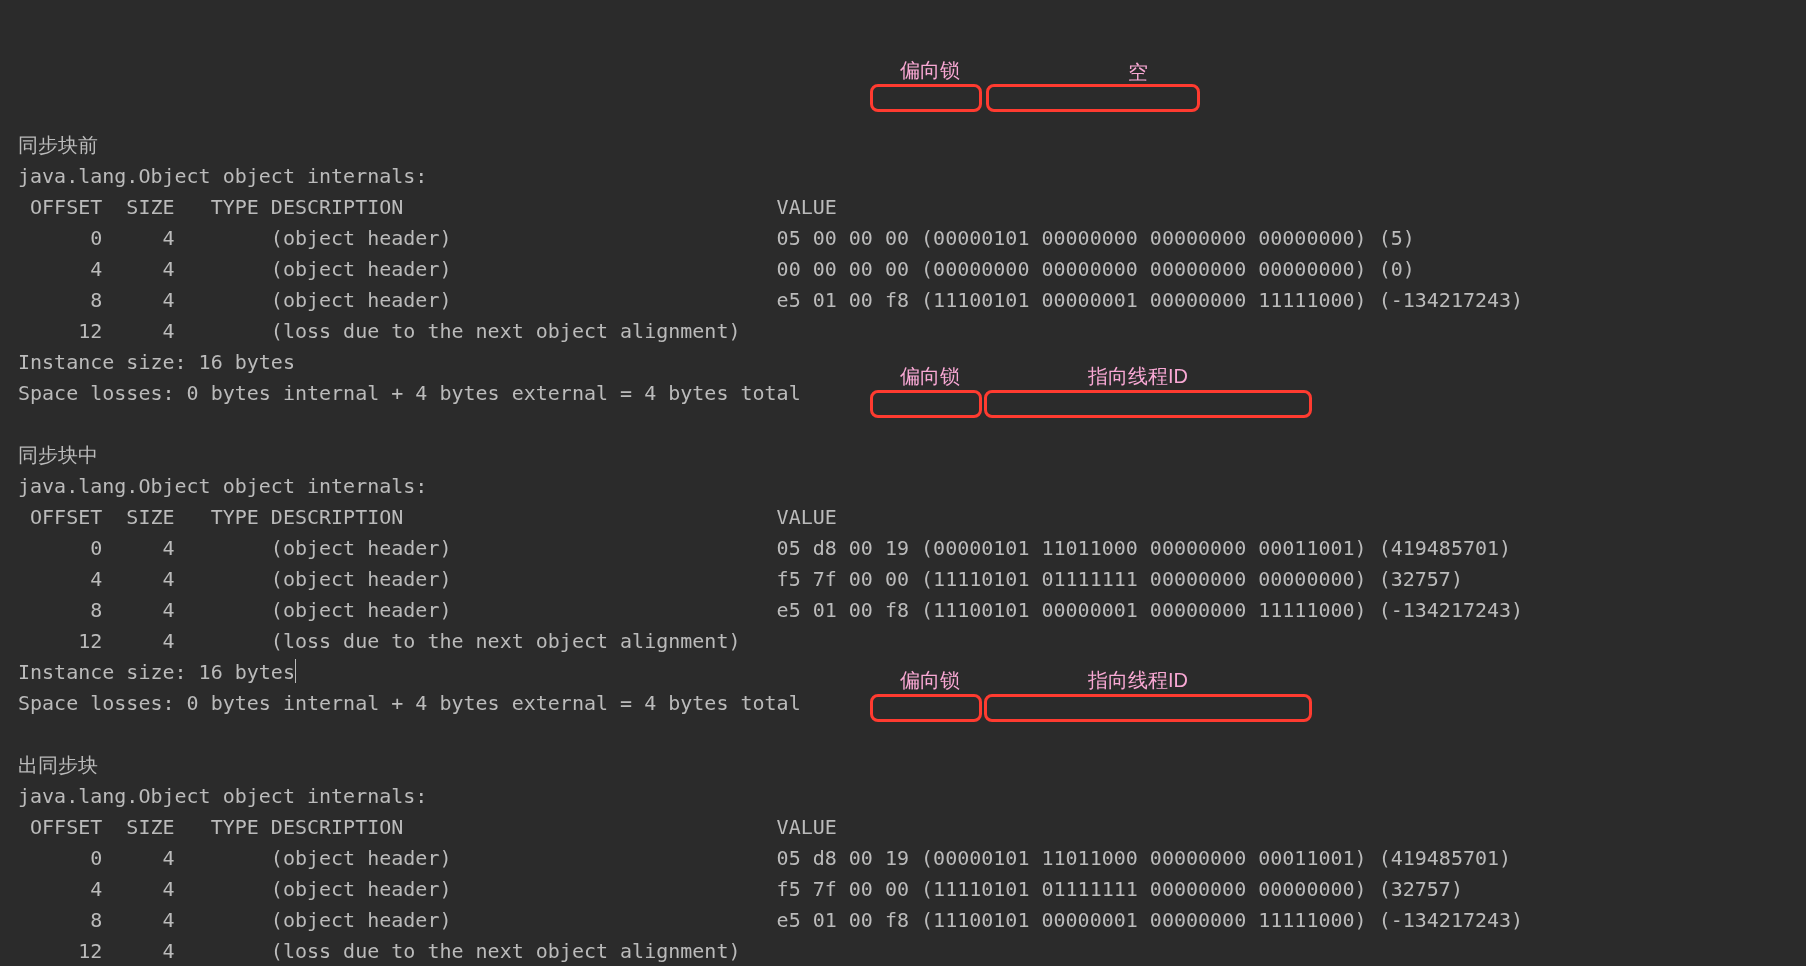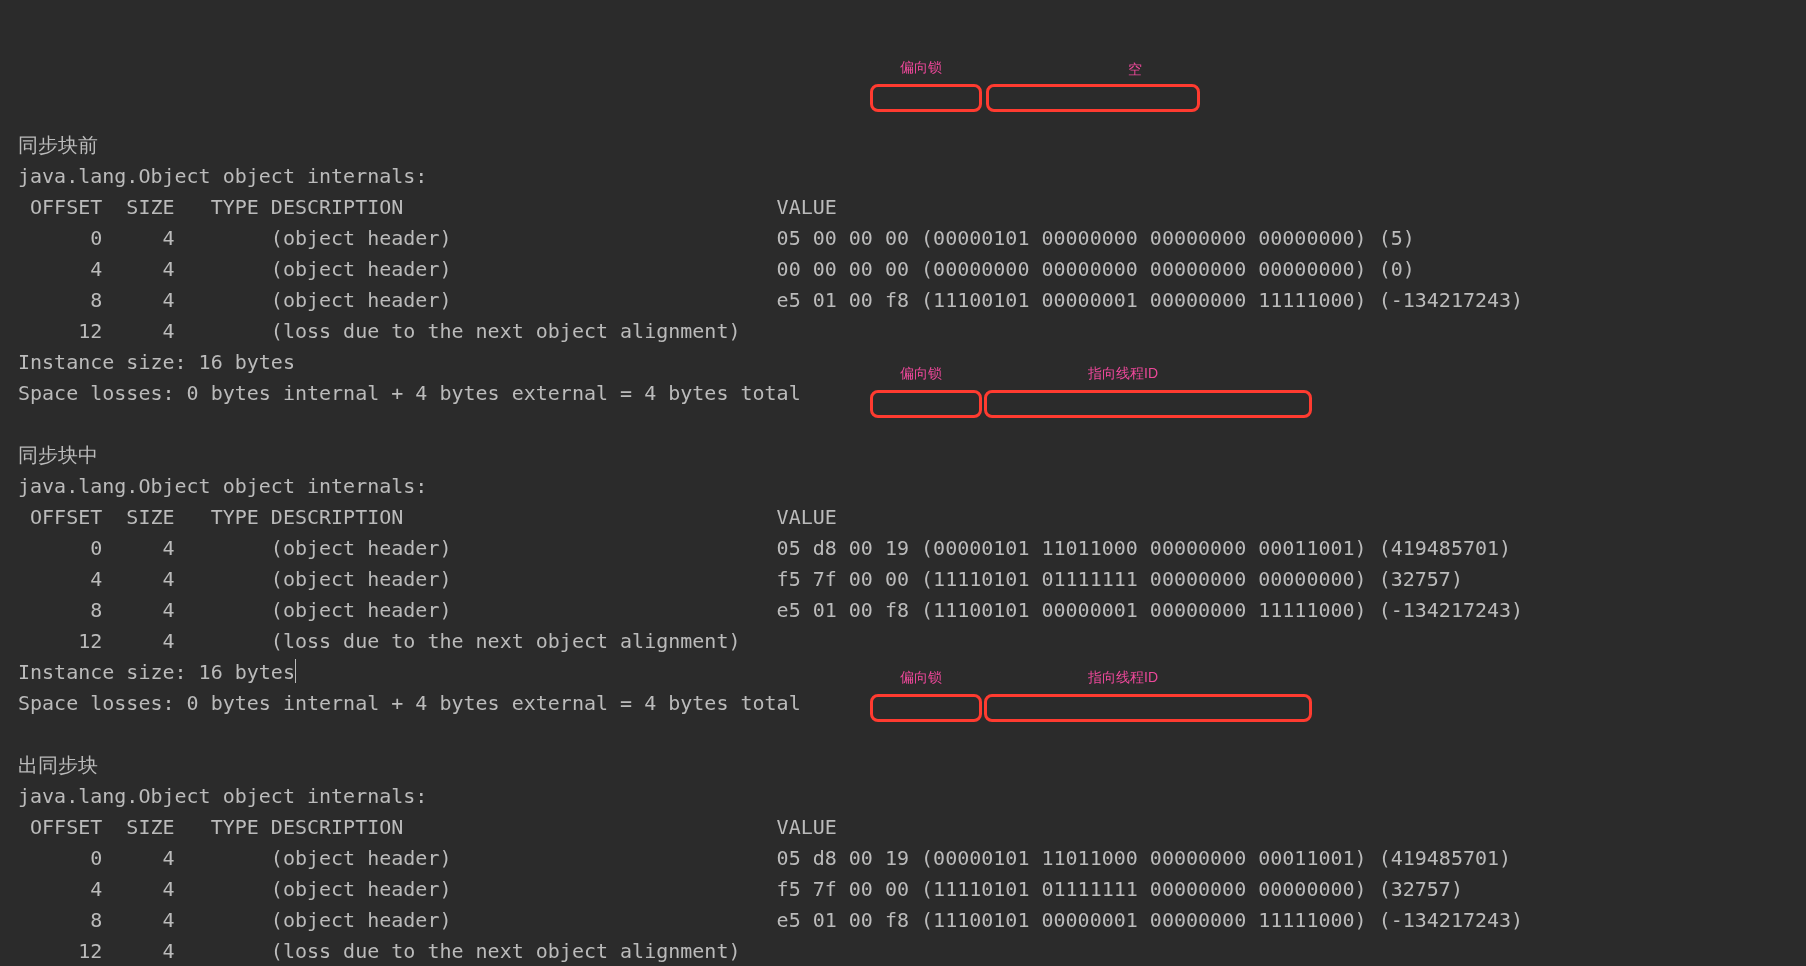--- a/index.html
+++ b/index.html
@@ -15,23 +15,23 @@
     }
     .cursor {
       display: inline-block;
       width: 1.5px;
       height: 24px;
       background: #bbbbbb;
       vertical-align: -4px;
     }
     .ann {
       position: absolute;
-      color: #ec4899;
+      color: #f9a8d4;
       font-family: "PingFang SC", "Microsoft YaHei", sans-serif;
-      font-size: 14px;
+      font-size: 20px;
       line-height: 1;
       white-space: nowrap;
       text-align: right;
     }
     .box {
       position: absolute;
       border: 3px solid #ff3b30;
       border-radius: 8px;
       pointer-events: none;
     }

